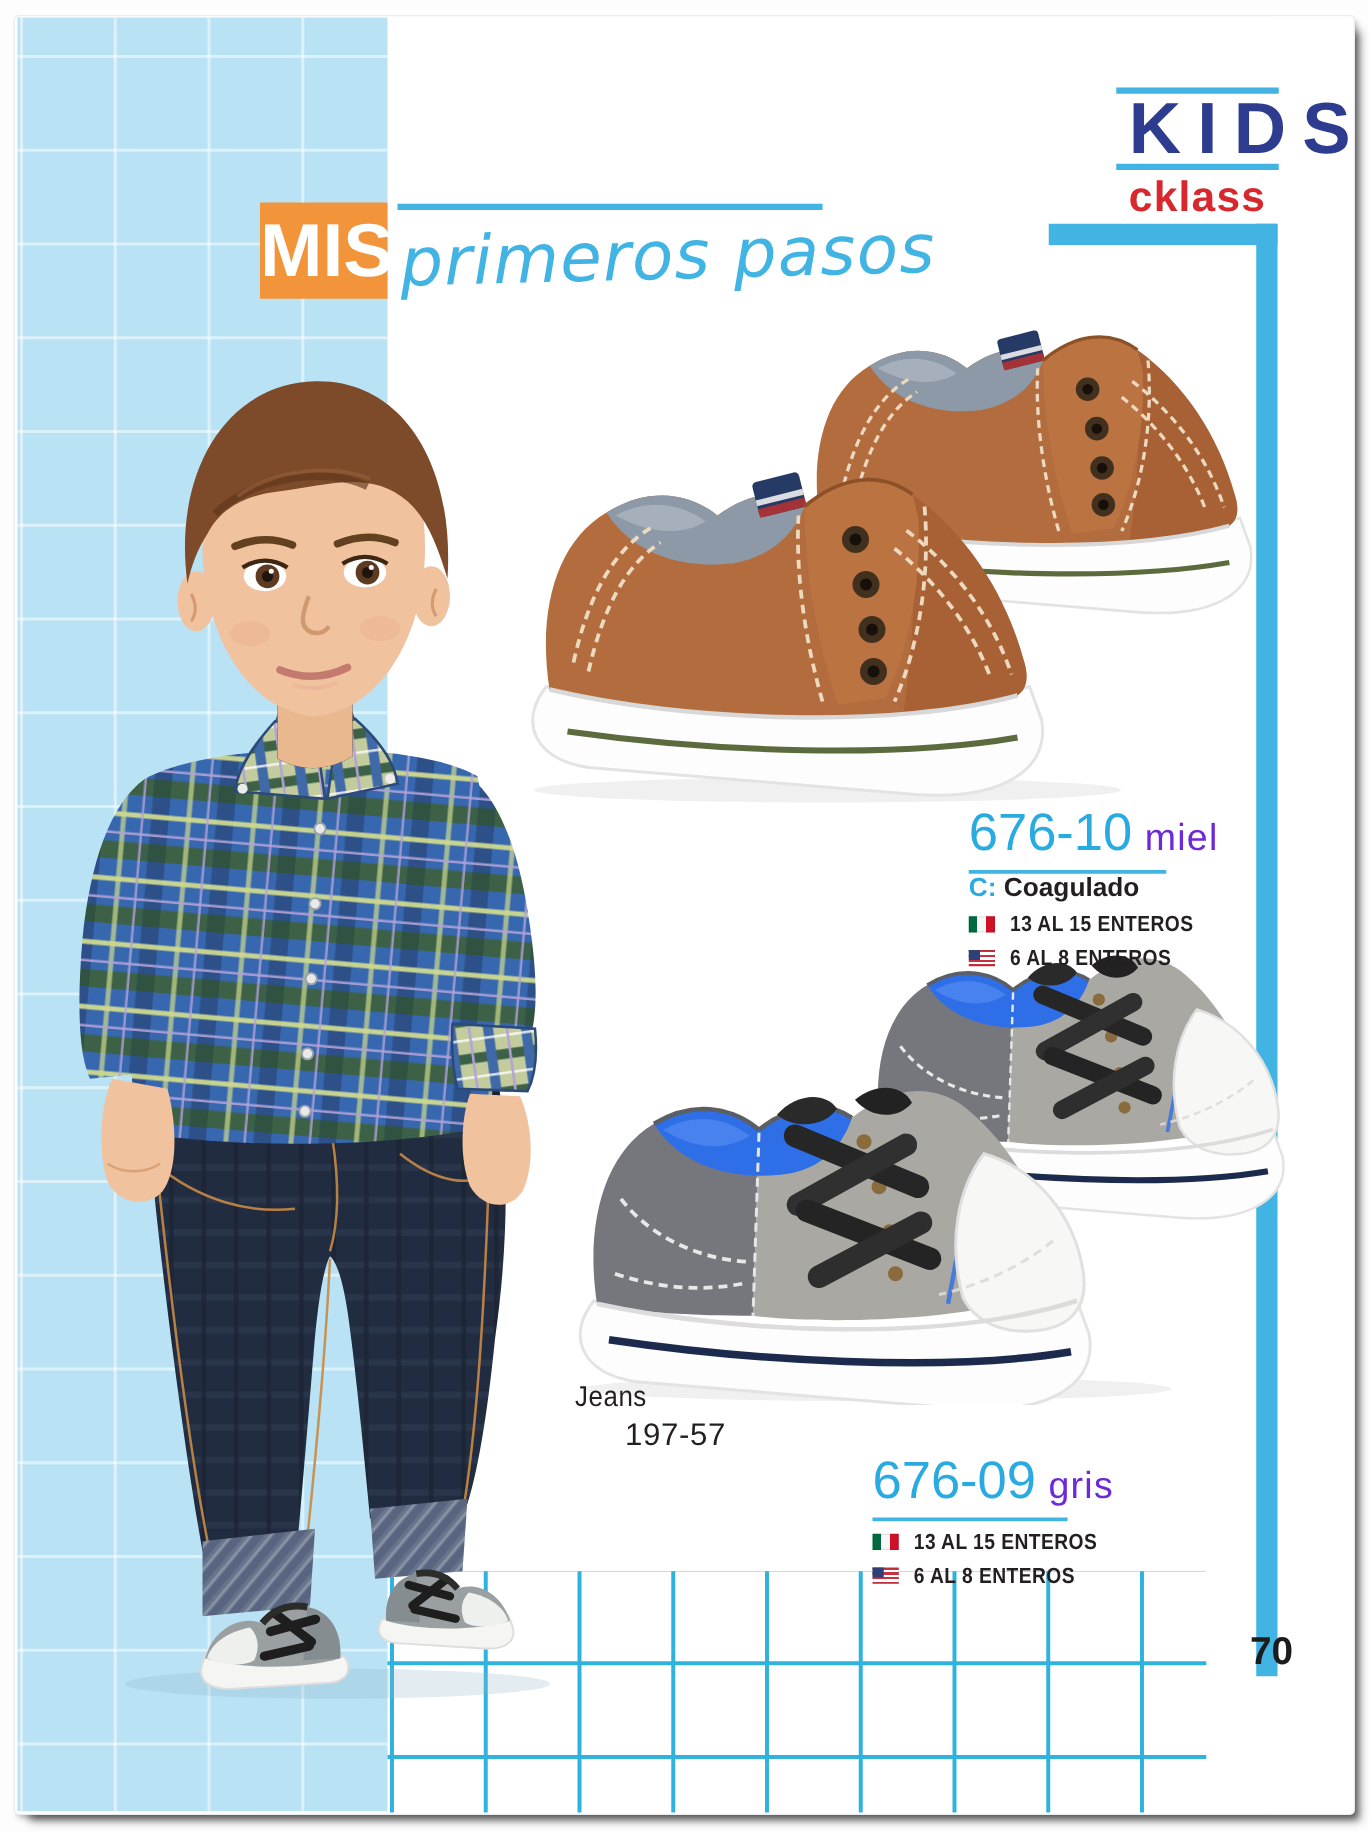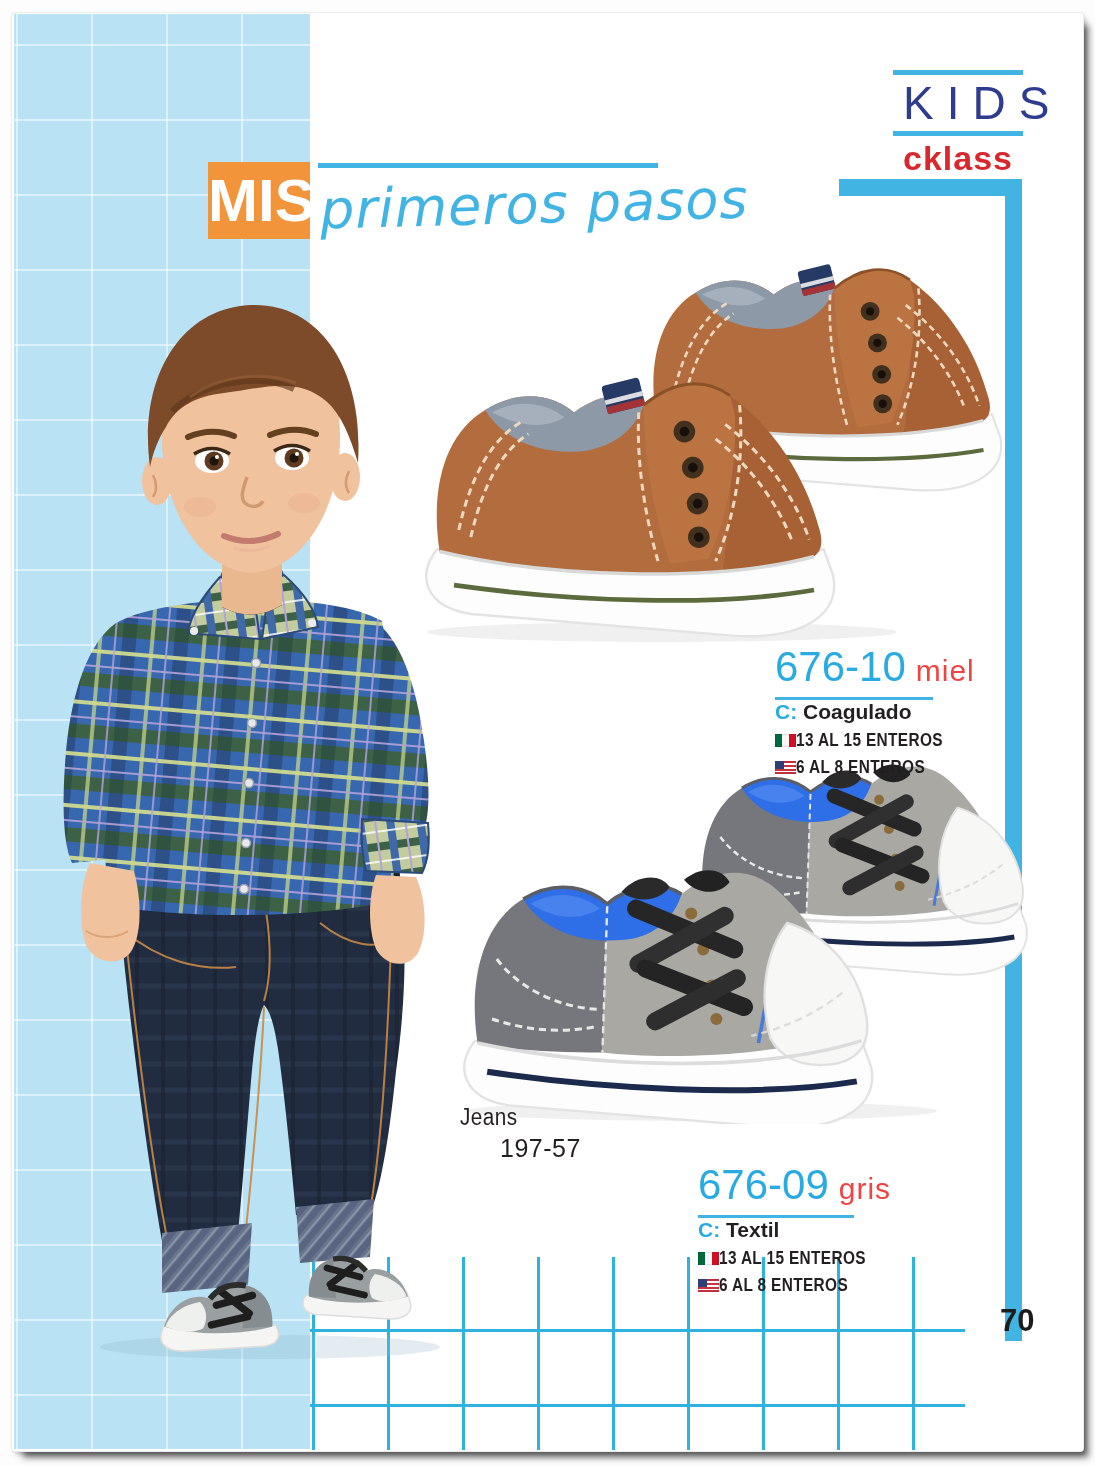--- a/index.html
+++ b/index.html
@@ -31,22 +31,22 @@
     background-size:75px 100%,100% 75px;
     background-position:2px 0,0 72px;
   }
   .bracket-h{position:absolute;left:827px;top:166px;width:183px;height:17px;background:var(--accent-cyan,#41b4e3);z-index:2;}
   .bracket-v{position:absolute;left:993px;top:166px;width:17px;height:1162px;background:var(--accent-cyan,#41b4e3);z-index:2;}
 
   
   .kids-logo{position:absolute;left:881px;top:57px;width:130px;z-index:6;text-align:center;}
   .kids-line{height:5px;background:var(--accent-cyan,#41b4e3);}
   .kids-word{
-    font-size:46px;line-height:56px;color:var(--brand-navy,#2d3c8e);
-    letter-spacing:13px;padding-left:10px;font-weight:400;
+    font-size:58px;line-height:56px;color:var(--brand-navy,#2d3c8e);
+    letter-spacing:13px;padding-left:10px;font-weight:700;
   }
   .kids-sub{color:var(--brand-red,#d8282e);font-weight:bold;font-size:34px;letter-spacing:1px;margin-top:3px;}
 
   
   .mis-box{
     position:absolute;left:196px;top:149px;width:102px;height:77px;z-index:6;
     background:var(--title-orange,#f2943a);color:#ffffff;font-weight:bold;
     font-size:60px;line-height:77px;text-align:center;letter-spacing:0;
   }
   .script-line{position:absolute;left:306px;top:150px;width:340px;height:5px;background:var(--accent-cyan,#41b4e3);z-index:6;}
@@ -61,27 +61,27 @@
   .boy-svg{position:absolute;left:8px;top:258px;width:460px;height:1104px;z-index:5;}
   .shoes1-svg{position:absolute;left:400px;top:218px;width:590px;height:412px;z-index:4;}
   .shoes2-svg{position:absolute;left:440px;top:726px;width:585px;height:385px;z-index:4;}
 
   
   .prod{position:absolute;z-index:6;width:280px;}
   .prod1{left:763px;top:596px;}
   .prod2{left:686px;top:1114px;}
   .code-row{display:flex;align-items:baseline;gap:10px;}
   .code{font-size:42px;font-weight:normal;color:var(--code-cyan,#29abe2);letter-spacing:0;}
-  .cname{font-size:30px;font-weight:normal;color:#ef4444;letter-spacing:1px;margin-top:45px;}
+  .cname{font-size:30px;font-weight:normal;color:#6d28d9;letter-spacing:1px;margin-top:45px;}
   .rule{height:3px;background:var(--accent-cyan,#41b4e3);margin-top:6px;}
   .rule1{width:158px;}
   .rule2{width:156px;}
   .mat{font-size:21px;font-weight:bold;color:var(--text-dark,#231f20);}
   .mat .c{color:var(--code-cyan,#29abe2);}
-  .size-row{display:flex;align-items:center;gap:0;margin-top:6px;}
+  .size-row{display:flex;align-items:center;gap:12px;margin-top:6px;}
   .sz{
     font-weight:bold;font-size:17.5px;color:var(--text-dark,#231f20);letter-spacing:.4px;
     display:inline-block;transform:scaleX(.88);transform-origin:left center;white-space:nowrap;
   }
   .flag{width:21px;height:13px;display:inline-block;flex:0 0 auto;box-shadow:inset 0 0 0 1px rgba(0,0,0,.08);}
   .flag.mx{background:linear-gradient(90deg,#00693f 0 33%,#f7f7f7 33% 67%,#cf1127 67% 100%);}
   .flag.us{position:relative;background:repeating-linear-gradient(#c8313e 0 1.9px,#ffffff 1.9px 3.8px);}
   .flag.us::before{content:"";position:absolute;left:0;top:0;width:9px;height:7.5px;background:#2f3f77;}
 
   
@@ -336,24 +336,20 @@
         <span class="sz">6 AL 8 ENTEROS</span>
       </div>
     </div>
 
     <div class="prod prod2">
       <div class="code-row">
         <span class="code">676-09</span>
         <span class="cname">gris</span>
       </div>
       <div class="rule rule2"></div>
-      <div class="mat">
-        <span class="c">C:</span>
-        <span class="m">Textil</span>
-      </div>
       <div class="size-row">
         <span class="flag mx"></span>
         <span class="sz">13 AL 15 ENTEROS</span>
       </div>
       <div class="size-row">
         <span class="flag us"></span>
         <span class="sz">6 AL 8 ENTEROS</span>
       </div>
     </div>
 

